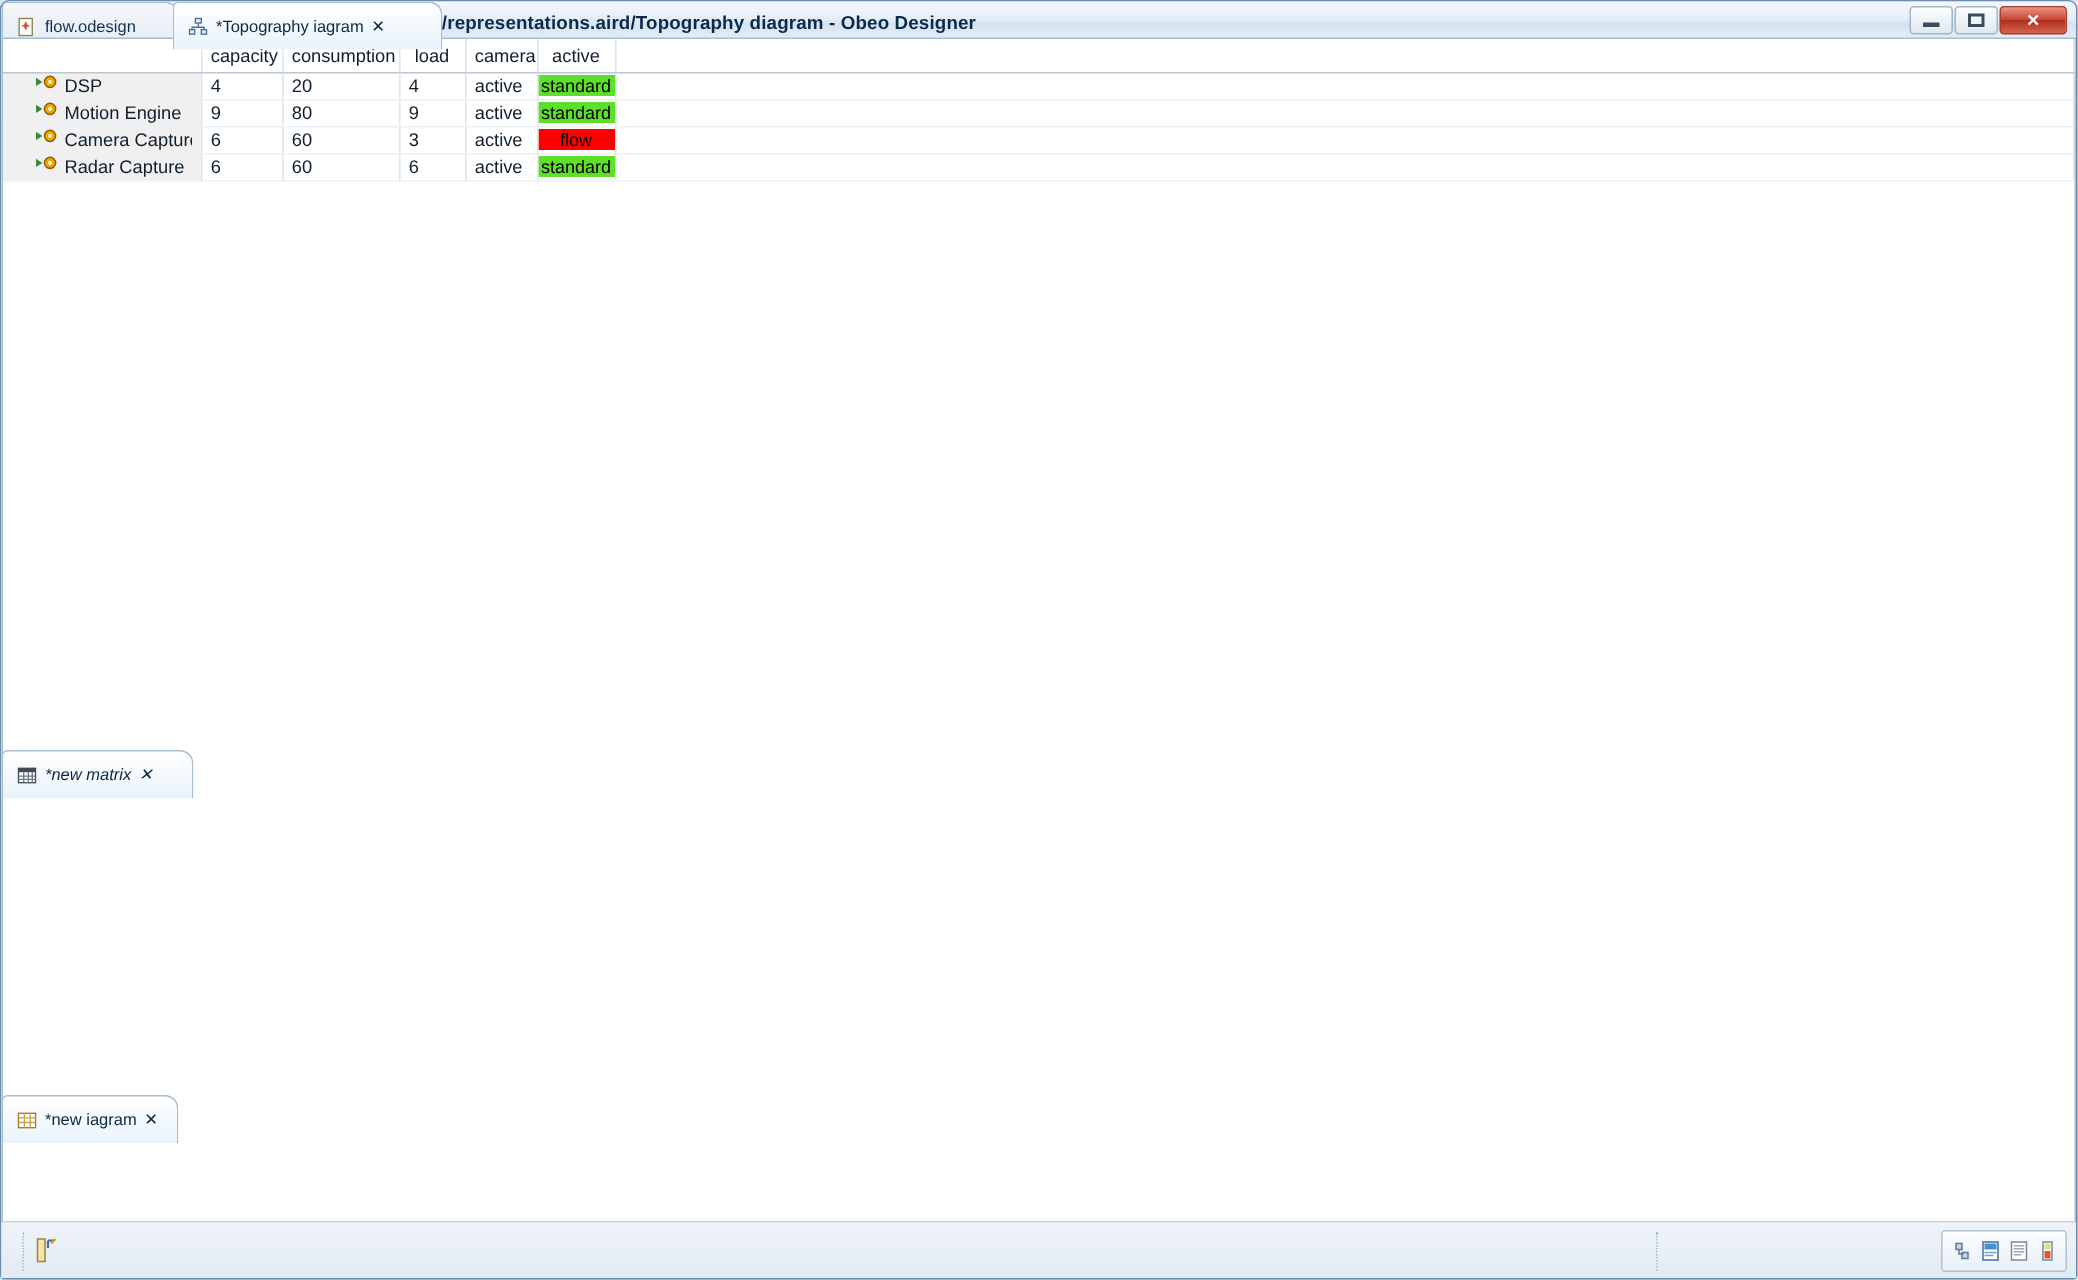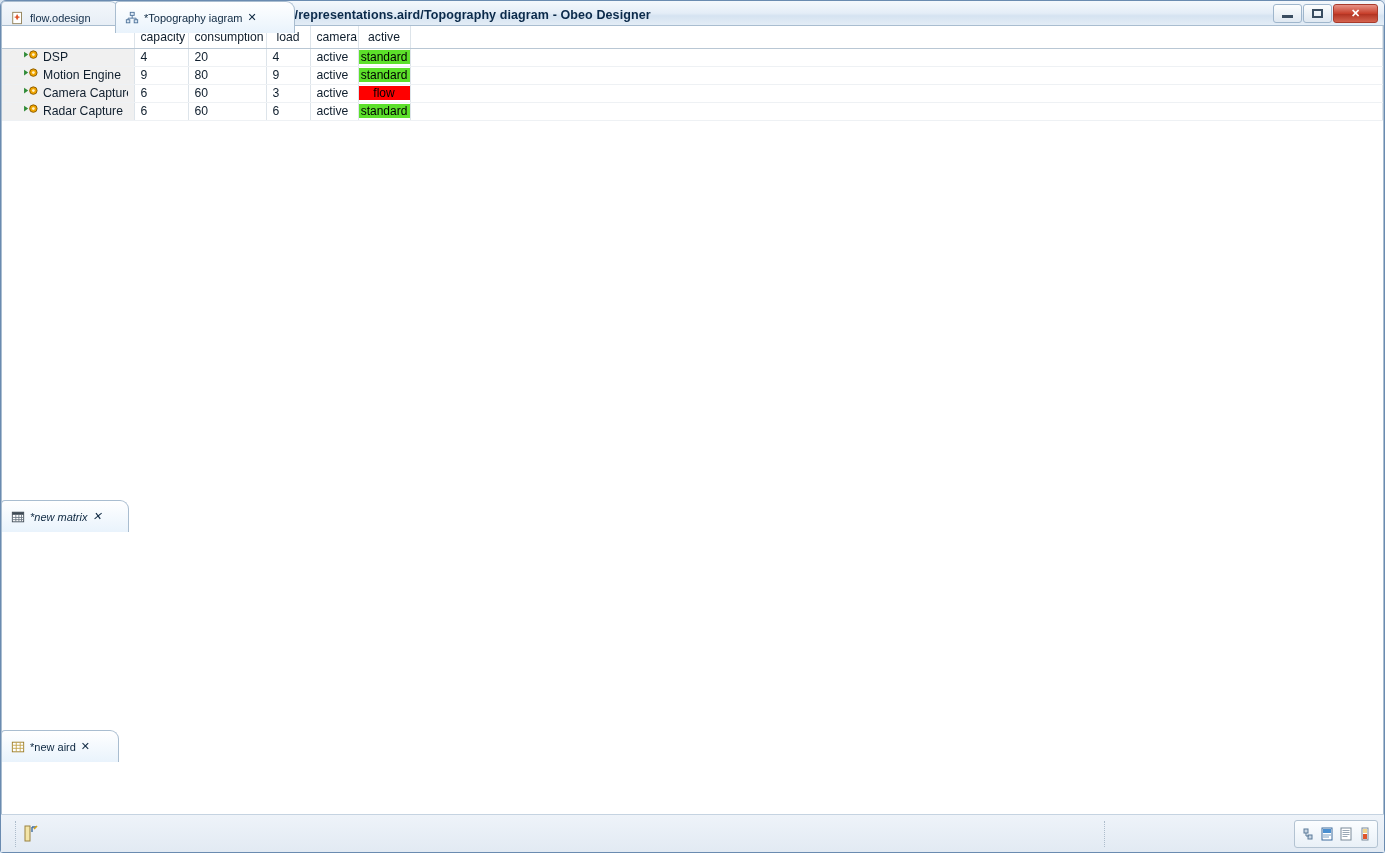--- a/index.html
+++ b/index.html
@@ -1376,21 +1376,21 @@
     </div>
   </div>
 
   <div id="tableview">
     <div style="position:relative;height:24px;">
       <div class="etab active" style="left:0;width:118px;">
         <svg width="14" height="14" viewBox="0 0 16 16">
             <rect x="1.5" y="2.5" width="13" height="11" fill="#fff" stroke="#9a7a20"></rect>
             <path d="M1.5 6h13M1.5 9.5h13M6 2.5v11M10.5 2.5v11" stroke="#c2a44a"></path>
           </svg>
-        <span>*new aird</span>
+        <span>*new iagram</span>
         <span class="x">✕</span>
       </div>
     </div>
     <div class="bodytbl">
       <table class="grid" id="prop-table">
         <colgroup>
             <col style="width:132px">
             <col style="width:54px">
             <col style="width:78px">
             <col style="width:44px">

